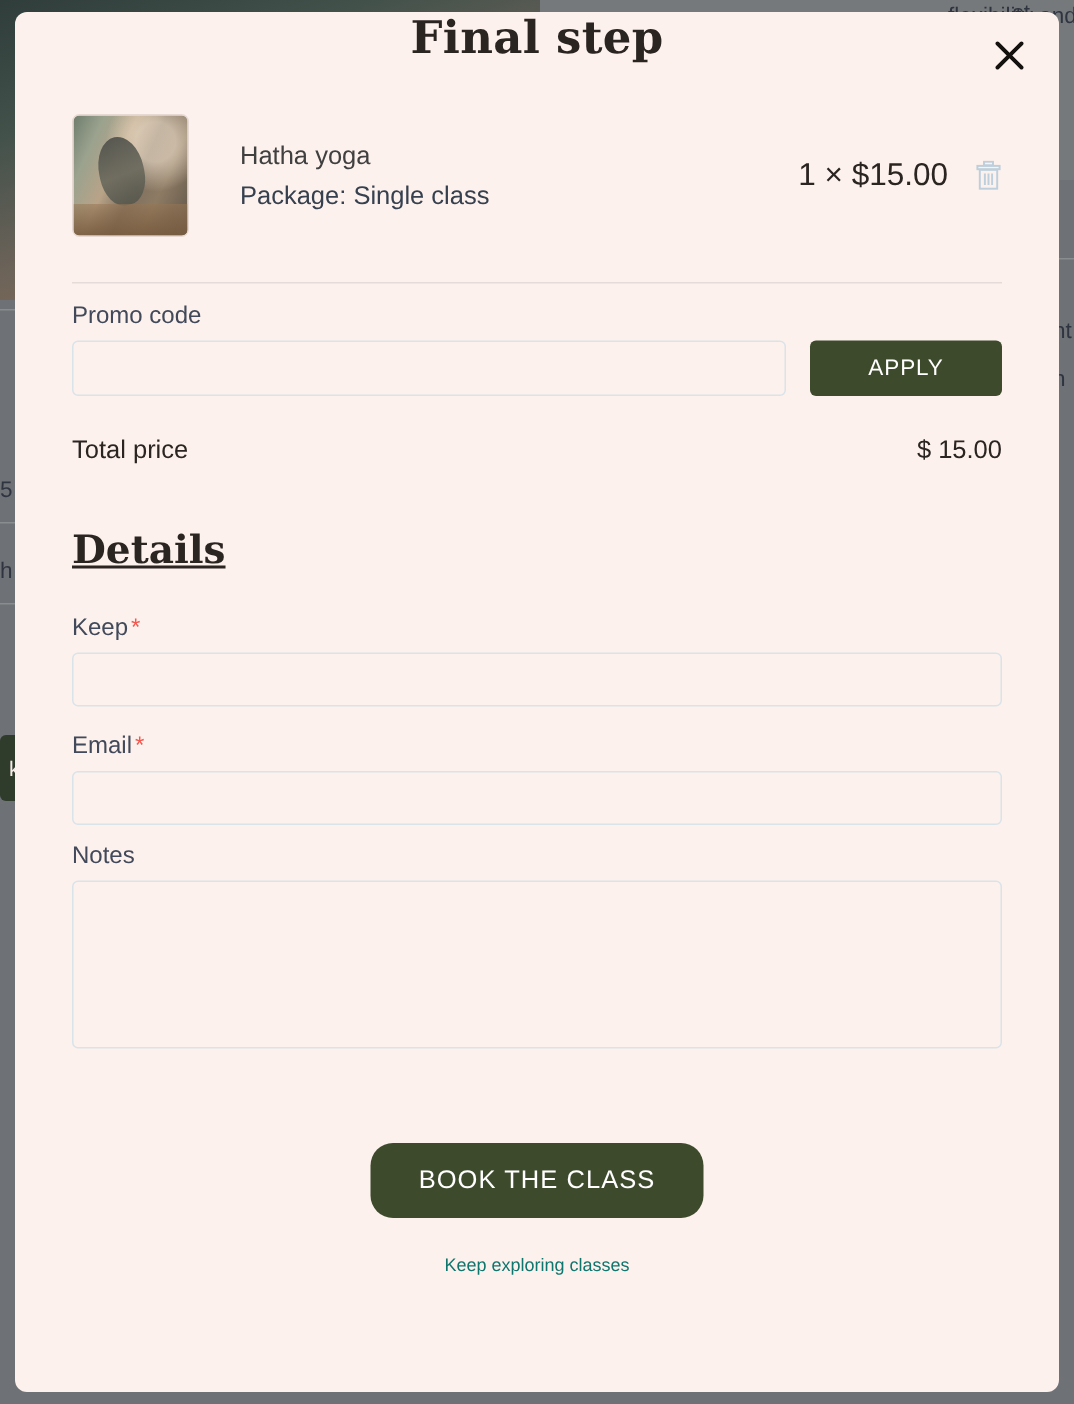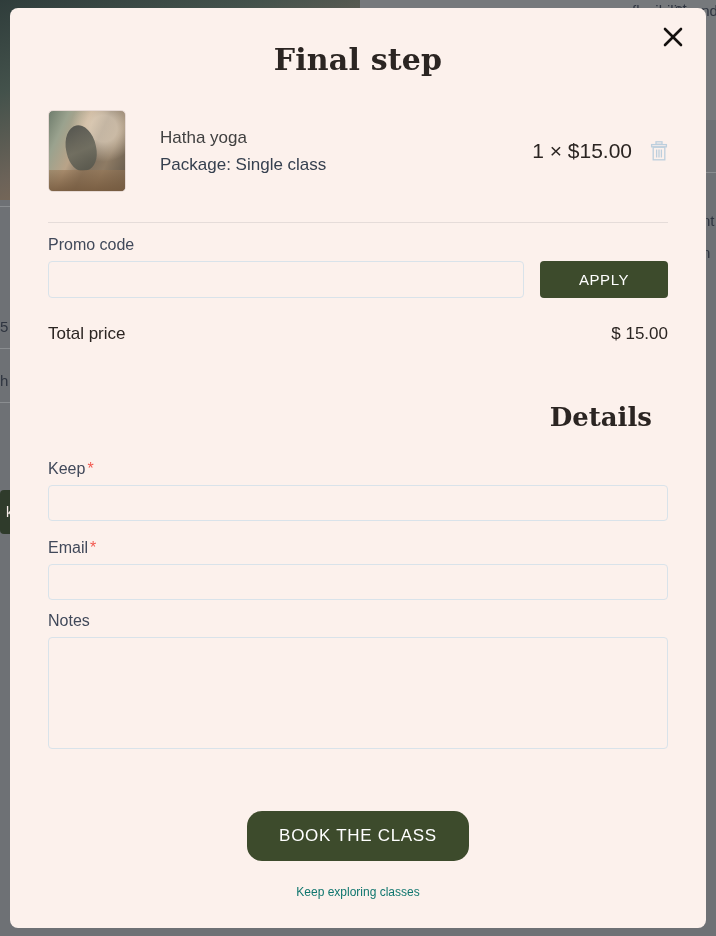--- a/index.html
+++ b/index.html
@@ -95,21 +95,20 @@
     padding: 0 38px;
   }
 
   .modal-title {
     text-align: center;
     font-family: "DejaVu Serif", serif;
     font-weight: 700;
     font-size: 30px;
     color: #2b2522;
     margin: 0;
-    padding-top: 34px;
     letter-spacing: 0.2px;
   }
 
   
   .cart-row {
     display: flex;
     align-items: center;
     margin-top: 33px;
   }
   .thumb {
@@ -227,27 +226,28 @@
     display: flex;
     justify-content: space-between;
     align-items: flex-end;
     margin-top: 26px;
     font-size: 17px;
     color: #2b2522;
   }
 
   
   .details-title {
-    text-align: right;
+    text-align: left;
     font-family: "DejaVu Serif", serif;
     font-weight: 700;
     font-size: 26px;
     color: #2b2522;
-    margin: 16px;
+    margin: 0;
     padding-top: 42px;
+    text-decoration: underline;
   }
 
   .form-wrap { margin-top: 28px; }
 
   .input-tall {
     width: 100%;
     height: 36px;
     background: #fcf1ec;
     border: 1px solid #d9e3ea;
     border-radius: 4px;

